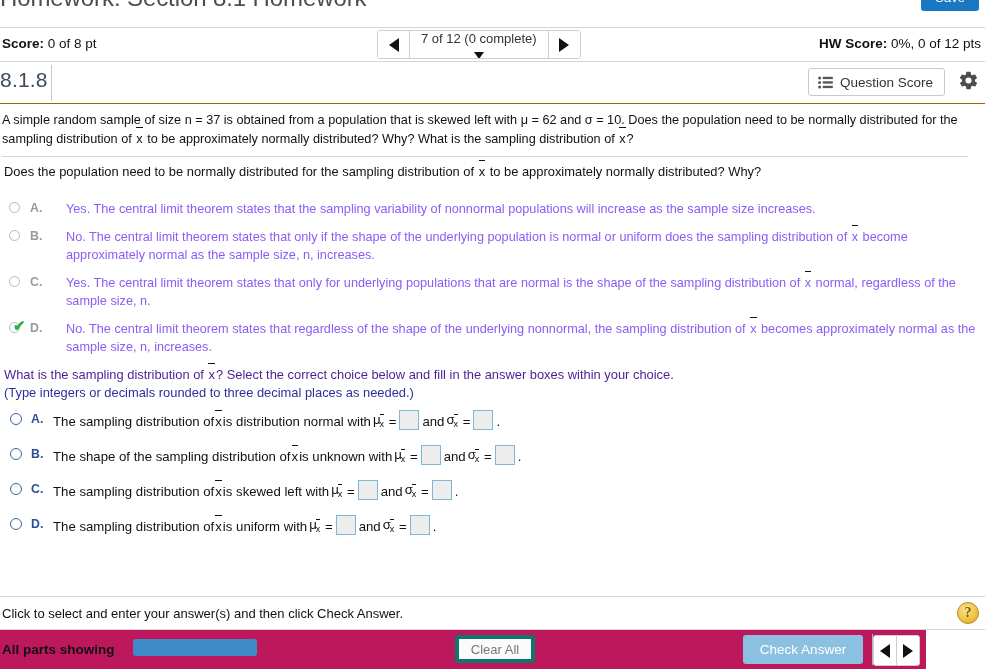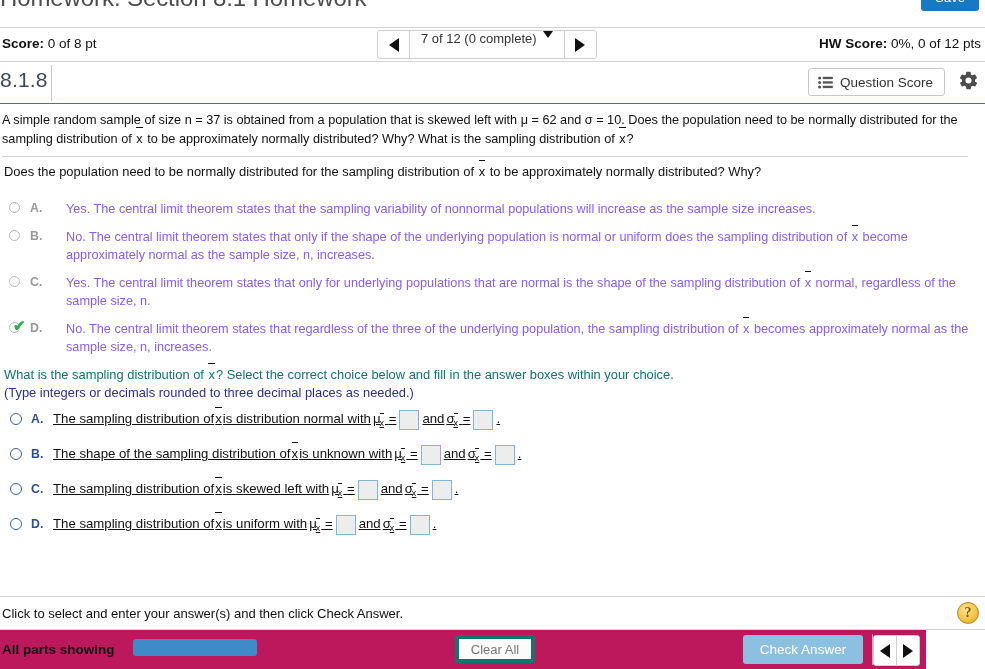--- a/index.html
+++ b/index.html
@@ -100,27 +100,29 @@
     cursor: pointer;
     color: #111;
     font-size: 12px;
     border: none;
     font-family: "Liberation Sans", sans-serif;
   }
   #nav-prev { border-right: 1px solid #cfcfcf; }
   #nav-next { border-left: 1px solid #cfcfcf; }
   #nav-selector {
     display: flex;
+    align-items: center;
     gap: 6px;
     padding: 0 11px;
     background: #fff;
     cursor: pointer;
     font-size: 13px;
     color: #333;
     white-space: nowrap;
+    flex-direction: column;
   }
   .caret-down {
     width: 0; height: 0;
     border-left: 5px solid transparent;
     border-right: 5px solid transparent;
     border-top: 7px solid #111;
   }
   .tri-left {
     width: 0; height: 0;
     border-top: 7px solid transparent;
@@ -271,21 +273,21 @@
     margin-left: 14px;
   }
 
   
   #sub-question-2 {
     position: absolute;
     left: 4px;
     top: 366px;
     font-size: 12.9px;
     line-height: 18px;
-    color: #0f766e;
+    color: #4c1d95;
   }
   #type-hint {
     position: absolute;
     left: 4px;
     top: 384px;
     font-size: 12.9px;
     line-height: 18px;
     color: #2d2d9c;
   }
 
@@ -299,25 +301,24 @@
   .choice-row2 {
     display: flex;
     align-items: flex-start;
     margin-bottom: 16px;
   }
   .choice-text2 {
     font-size: 13.2px;
     line-height: 17px;
     color: #111;
     display: flex;
-    align-items: flex-start;
+    align-items: flex-end;
     flex-wrap: nowrap;
     white-space: nowrap;
     margin-top: -1px;
-    text-decoration: underline;
   }
   .answer-box {
     display: inline-block;
     width: 18px;
     height: 18px;
     border: 1px solid #7fb8d4;
     background: #ededed;
     vertical-align: middle;
     margin: 0 3px;
     cursor: text;
@@ -582,21 +583,21 @@
     </div>
   </div>
 
   <div class="choice-row">
     <div class="radio-slot">
       <span class="radio-circle"></span>
       <span class="check-overlay">✔</span>
     </div>
     <div class="choice-letter">D.</div>
     <div class="choice-text">
-      <span>No. The central limit theorem states that regardless of the three of the underlying population, the sampling distribution of </span><span class="xbar">x</span><span> becomes approximately normal as the sample size, n, increases.</span>
+      <span>No. The central limit theorem states that regardless of the shape of the underlying nonnormal, the sampling distribution of </span><span class="xbar">x</span><span> becomes approximately normal as the sample size, n, increases.</span>
     </div>
   </div>
 
 </div>
 
 <div id="sub-question-2">
   <span>What is the sampling distribution of </span><span class="xbar">x</span><span>? Select the correct choice below and fill in the answer boxes within your choice.</span>
 </div>
 <div id="type-hint">(Type integers or decimals rounded to three decimal places as needed.)</div>
 

